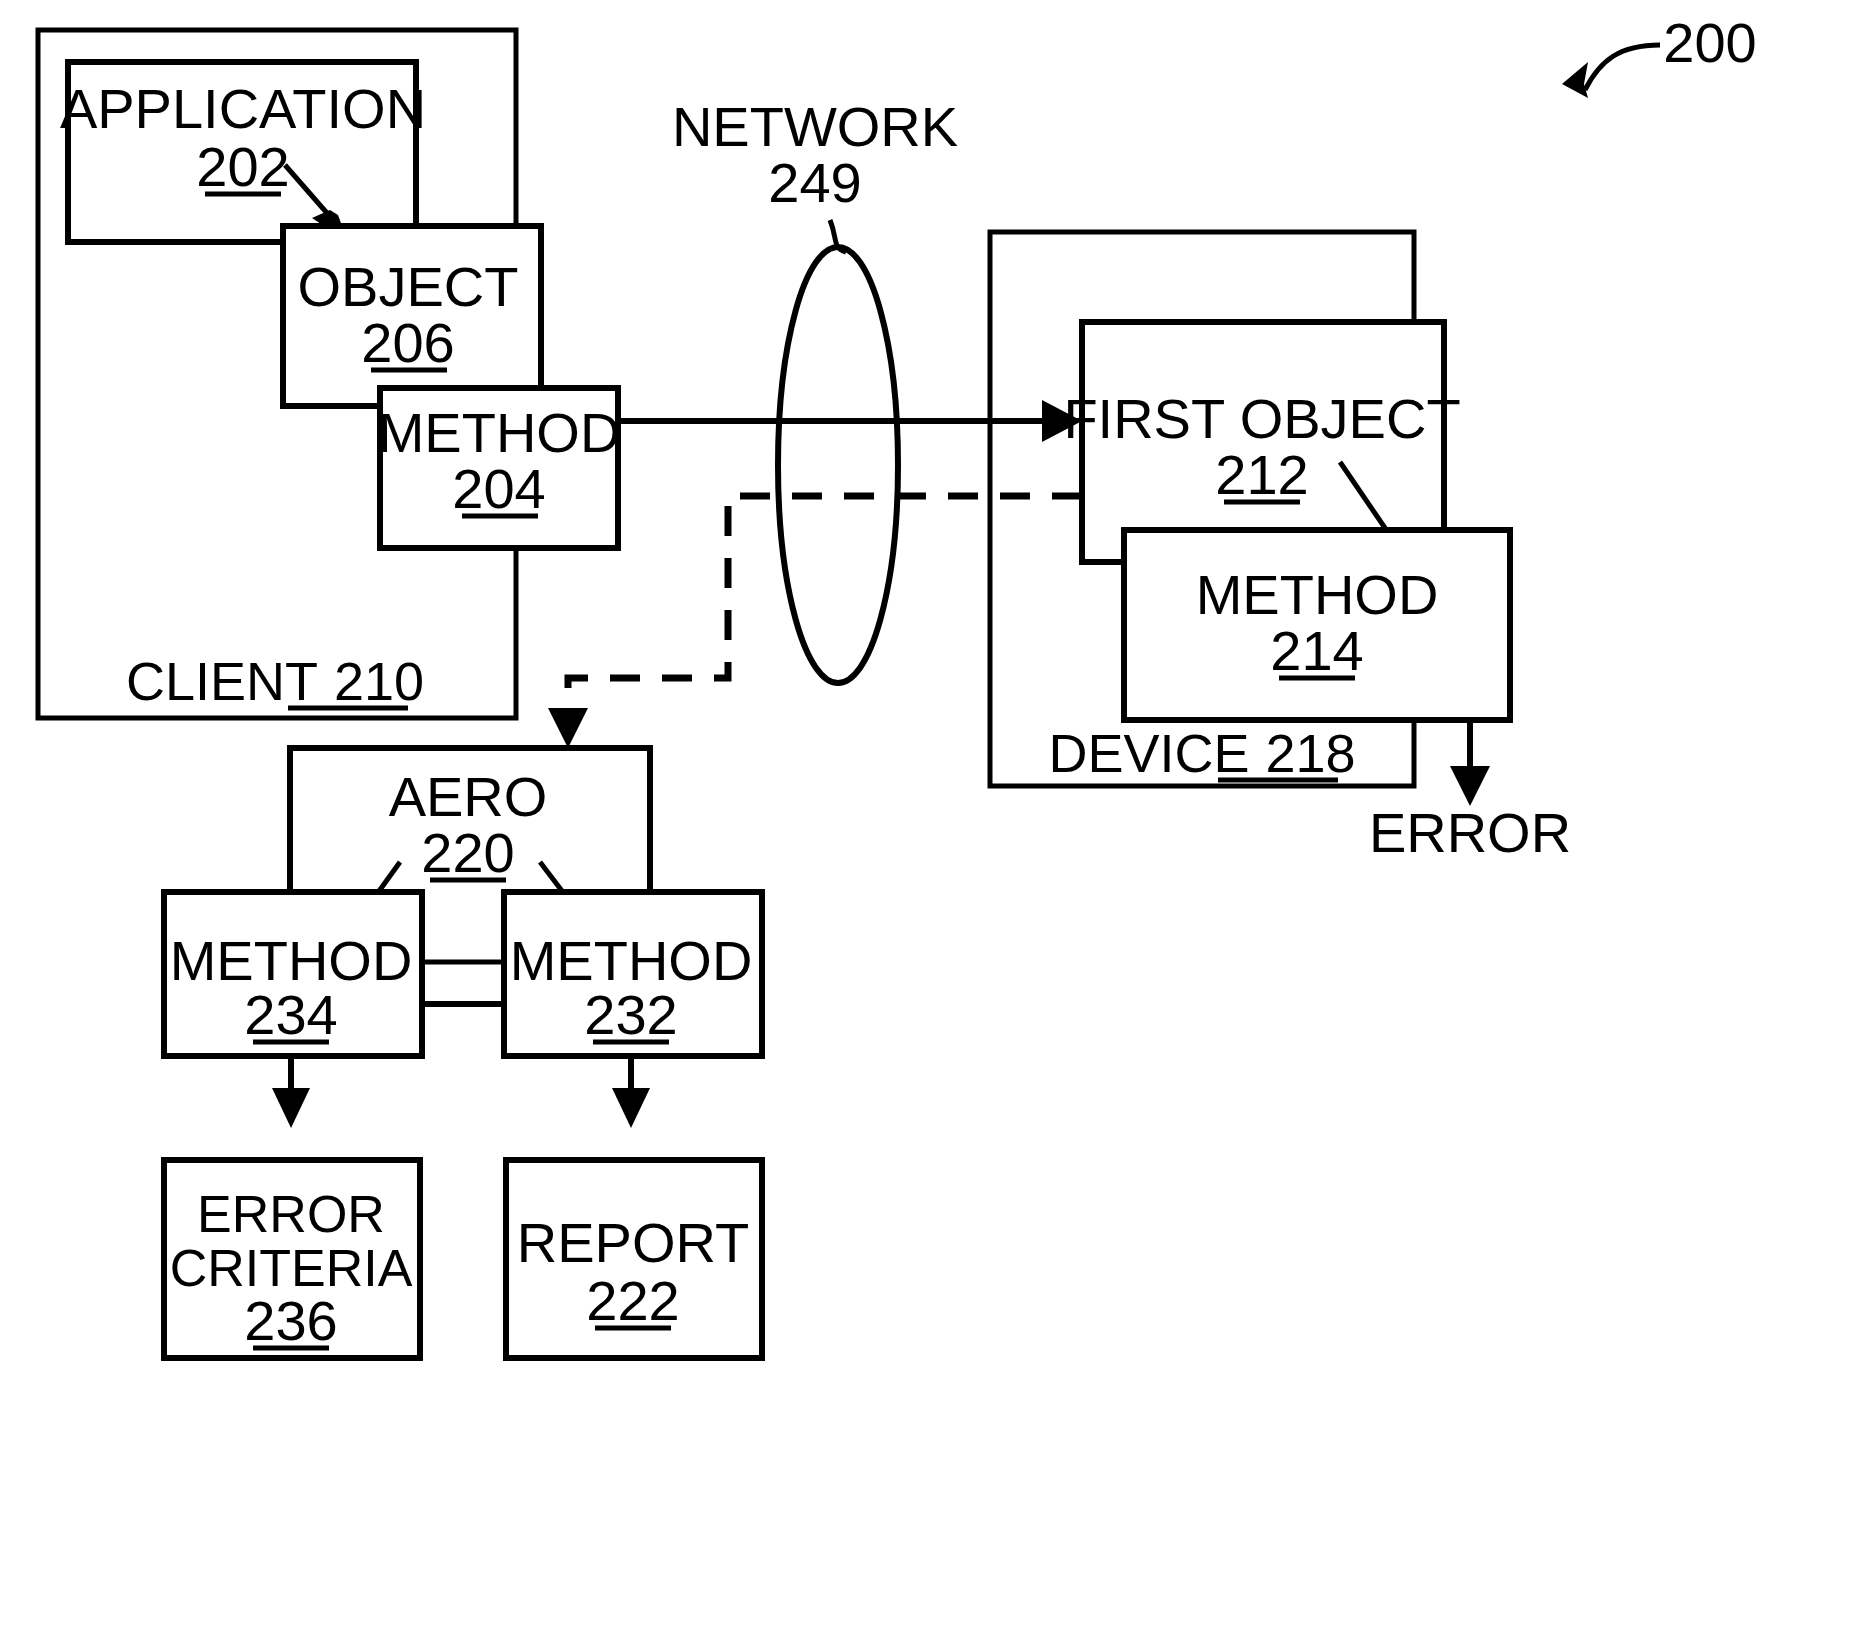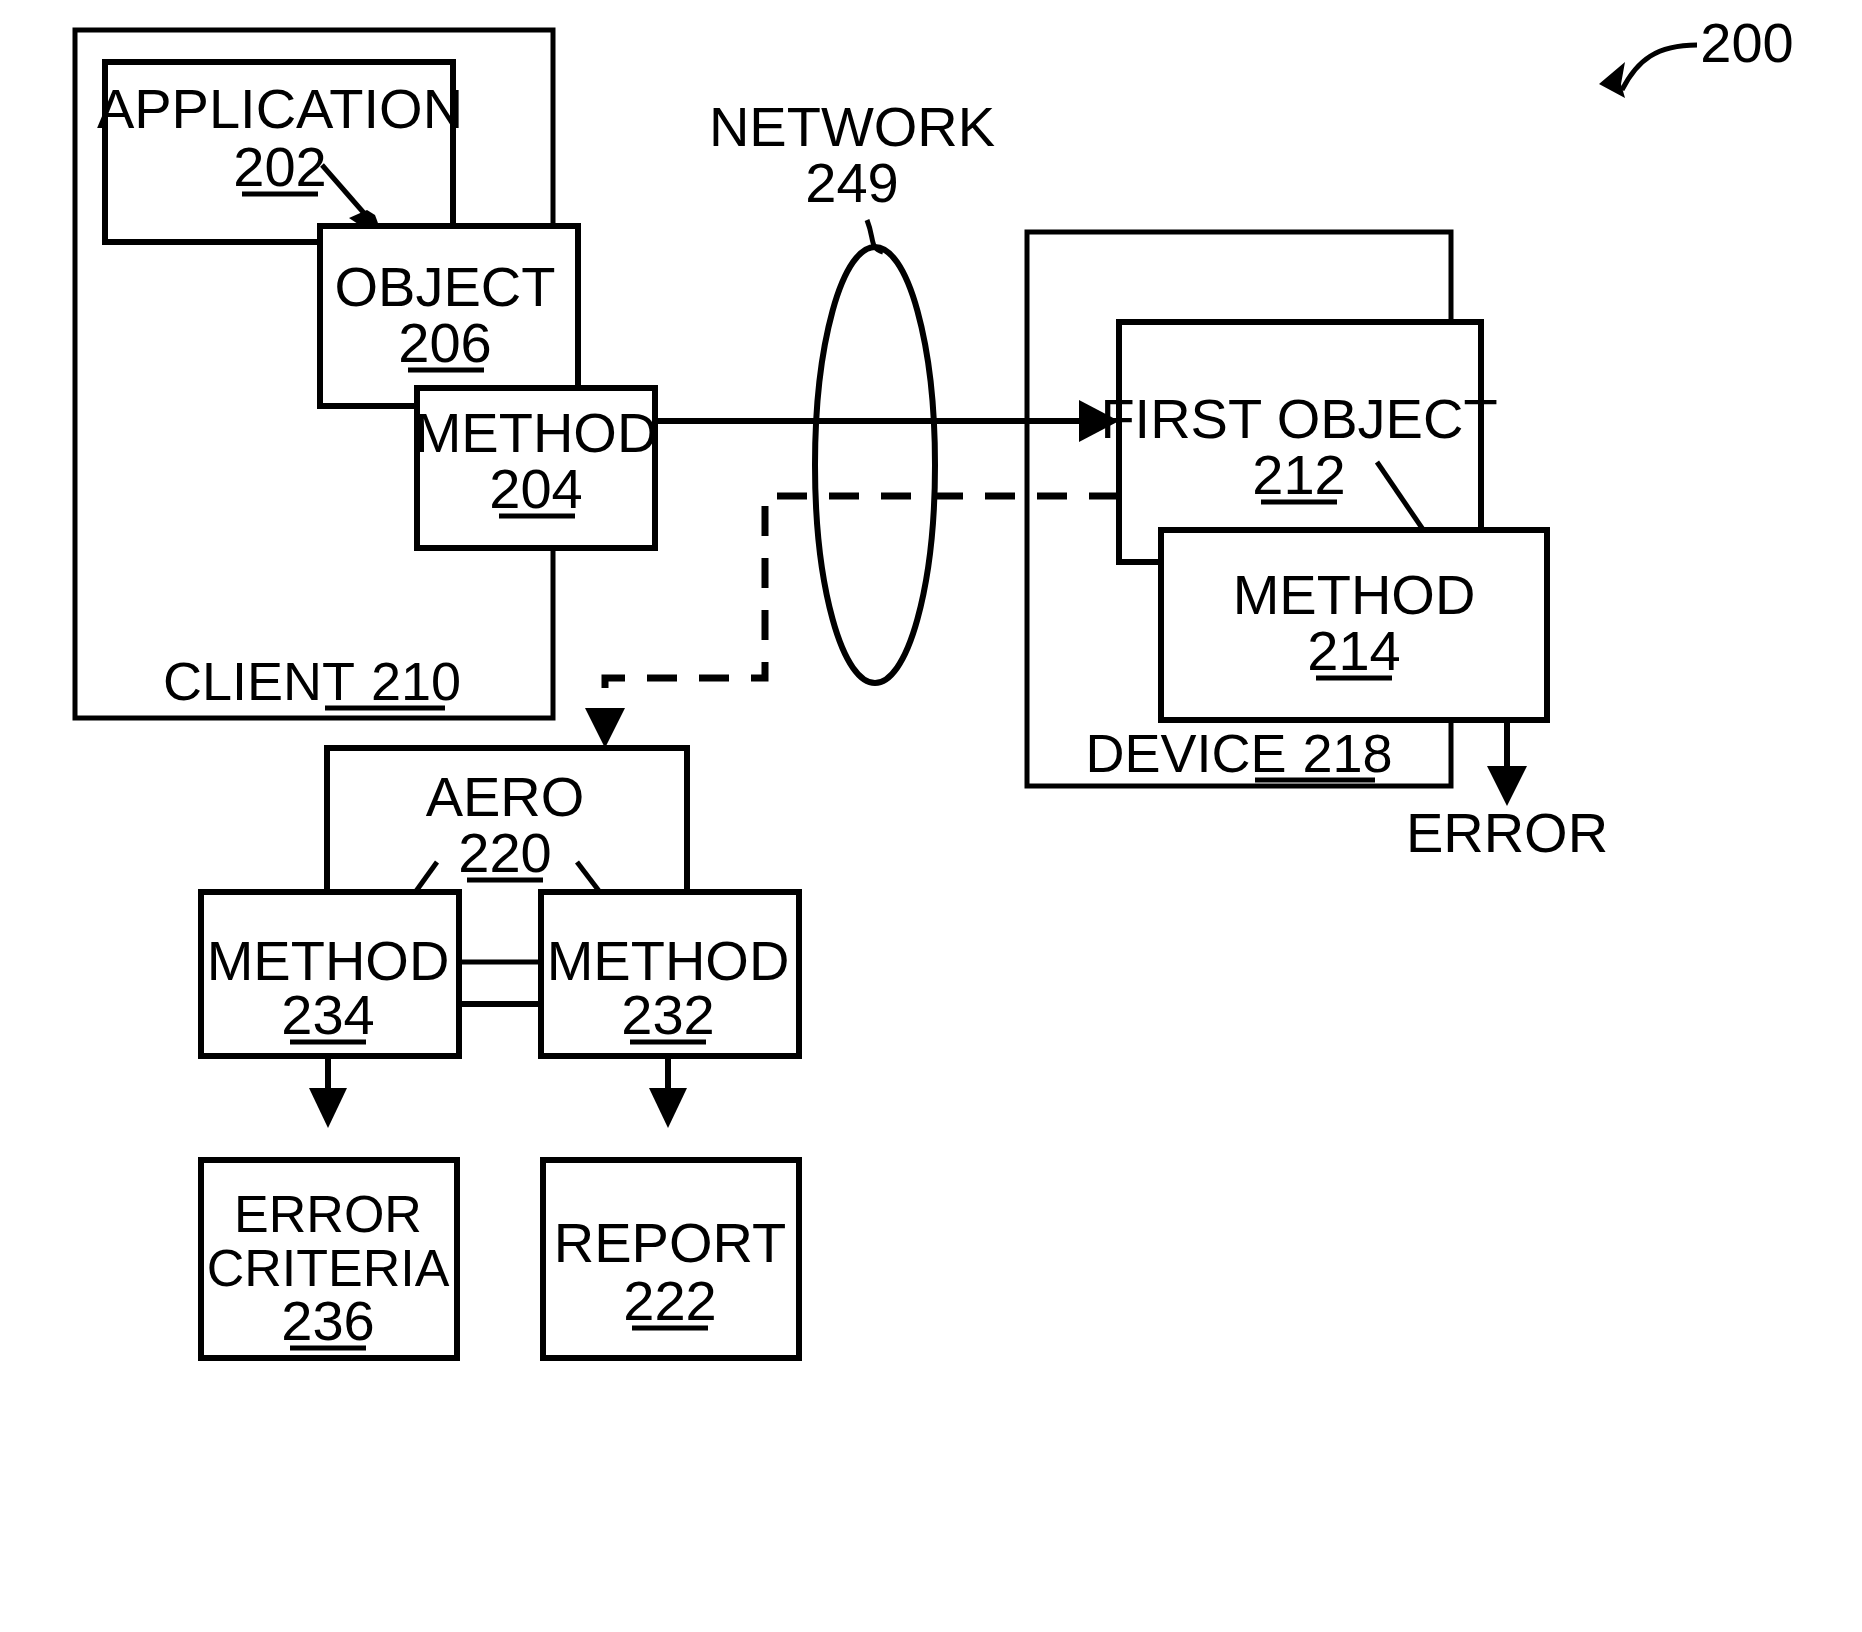--- a/index.html
+++ b/index.html
@@ -11,21 +11,20 @@
     width: 1862px;
     height: 1632px;
     font-family: "Liberation Sans", sans-serif;
     overflow: hidden;
   }
   #figure-root {
     position: relative;
     width: 1492px;
     height: 1632px;
     background: #ffffff;
-    margin-left: 37px;
   }
   svg#diagram {
     display: block;
     width: 1862px;
     height: 1632px;
   }
   .box {
     fill: #ffffff;
     stroke: #000000;
     stroke-width: 6;

